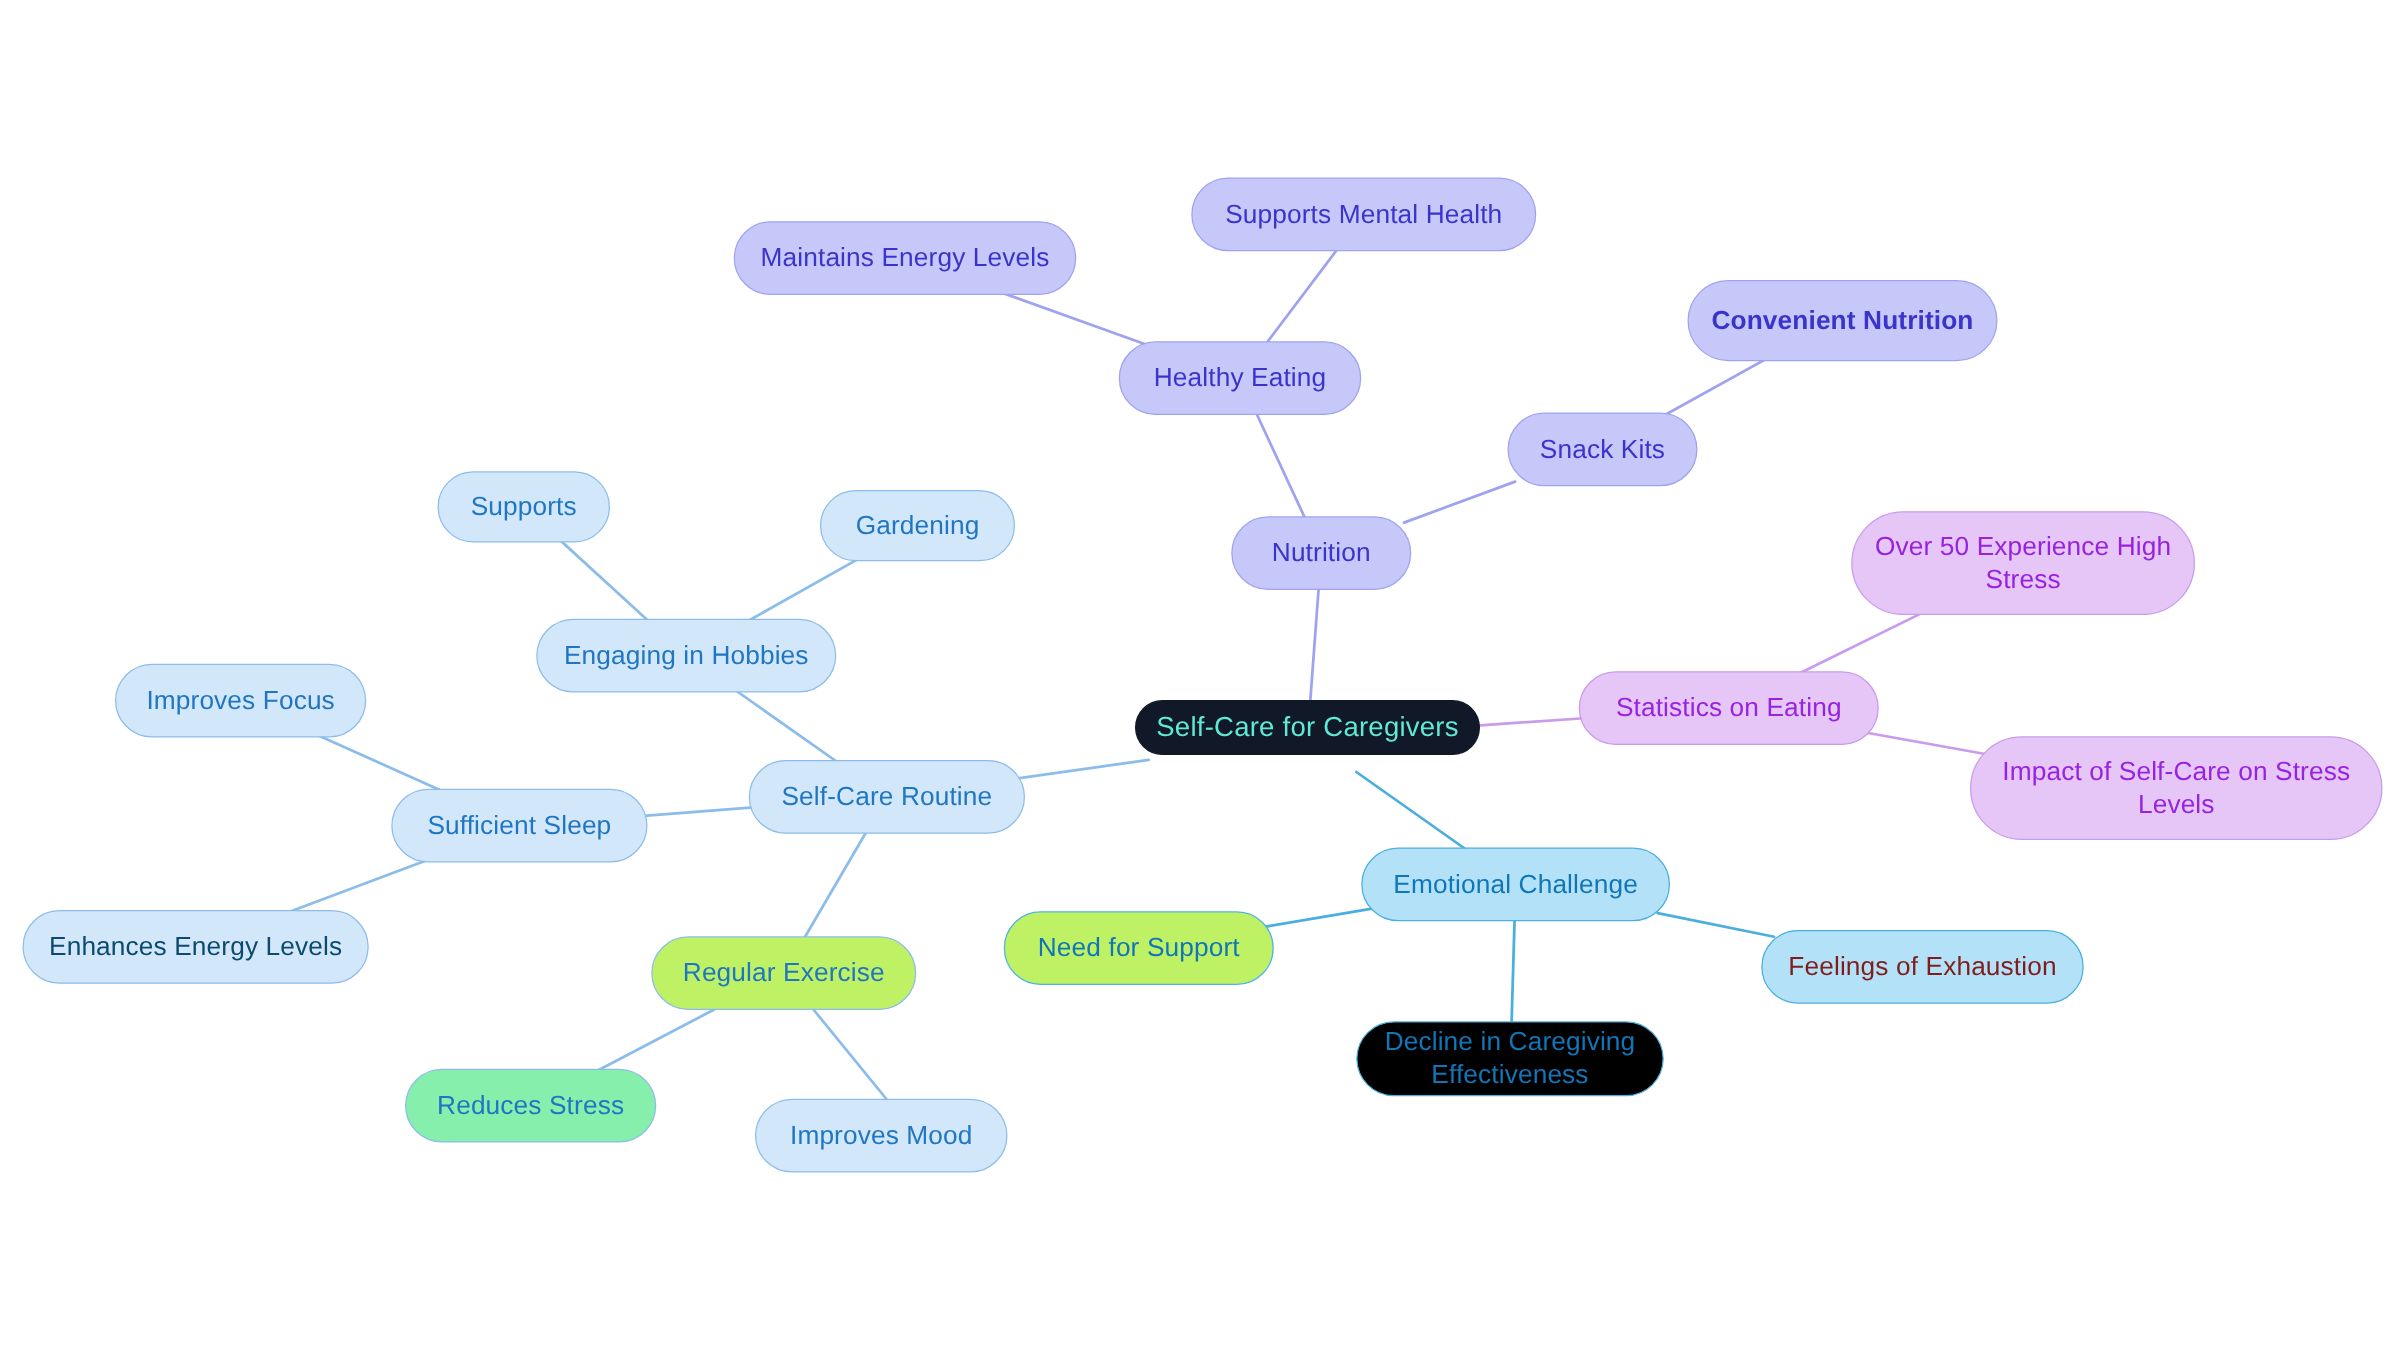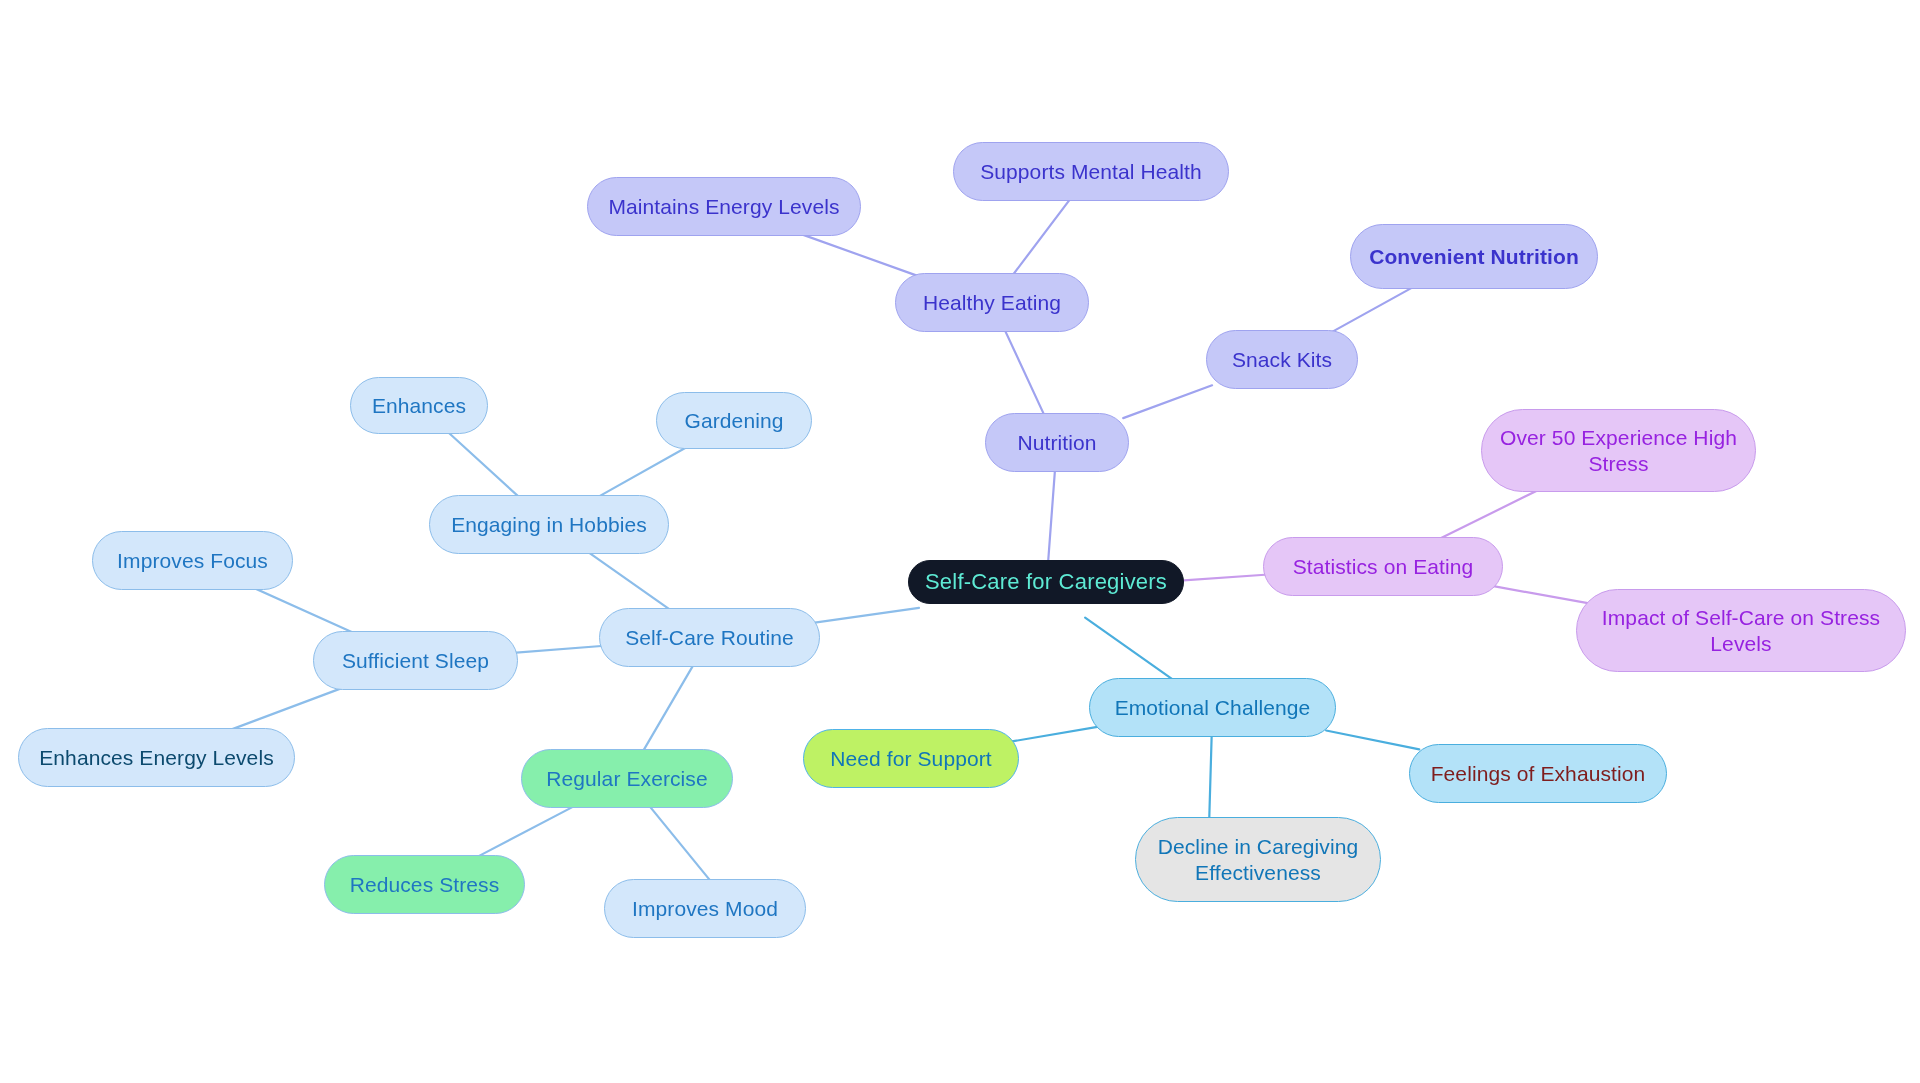--- a/index.html
+++ b/index.html
@@ -70,38 +70,38 @@
       <line x1="1098.9" y1="726.7" x2="1010.4" y2="741.7" stroke="#4aaede" stroke-width="2.2" stroke-linecap="round"></line>
       <line x1="1326.1" y1="730.5" x2="1419.3" y2="749.4" stroke="#4aaede" stroke-width="2.2" stroke-linecap="round"></line>
       <line x1="1211.7" y1="734.6" x2="1209.2" y2="820.4" stroke="#4aaede" stroke-width="2.2" stroke-linecap="round"></line>
       <line x1="1438.1" y1="539.4" x2="1541.0" y2="488.7" stroke="#c89bec" stroke-width="2.2" stroke-linecap="round"></line>
       <line x1="1493.4" y1="586.2" x2="1589.2" y2="603.4" stroke="#c89bec" stroke-width="2.2" stroke-linecap="round"></line>
     </svg>
   <div id="nodes-layer">
       <div class="node root" style="left: 908px; top: 560px; width: 276px; height: 44px; background: rgb(17, 24, 39); border-color: rgb(17, 24, 39); color: #5eead4;">Self-Care for Caregivers</div>
       <div class="node" style="left: 599px; top: 608px; width: 221px; height: 59px; background: rgb(211, 231, 251); border-color: rgb(140, 189, 234); color: rgb(31, 118, 194);">Self-Care Routine</div>
       <div class="node" style="left: 429px; top: 495px; width: 240px; height: 59px; background: rgb(211, 231, 251); border-color: rgb(140, 189, 234); color: rgb(31, 118, 194);">Engaging in Hobbies</div>
-      <div class="node" style="left: 350px; top: 377px; width: 138px; height: 57px; background: rgb(211, 231, 251); border-color: rgb(140, 189, 234); color: rgb(31, 118, 194);">Enhances</div>
+      <div class="node" style="left: 350px; top: 377px; width: 138px; height: 57px; background: rgb(211, 231, 251); border-color: rgb(140, 189, 234); color: rgb(31, 118, 194);">Supports</div>
       <div class="node" style="left: 656px; top: 392px; width: 156px; height: 57px; background: rgb(211, 231, 251); border-color: rgb(140, 189, 234); color: rgb(31, 118, 194);">Gardening</div>
       <div class="node" style="left: 313px; top: 631px; width: 205px; height: 59px; background: rgb(211, 231, 251); border-color: rgb(140, 189, 234); color: rgb(31, 118, 194);">Sufficient Sleep</div>
       <div class="node" style="left: 92px; top: 531px; width: 201px; height: 59px; background: rgb(211, 231, 251); border-color: rgb(140, 189, 234); color: rgb(31, 118, 194);">Improves Focus</div>
       <div class="node" style="left: 18px; top: 728px; width: 277px; height: 59px; background: rgb(211, 231, 251); border-color: rgb(140, 189, 234); color: #0c4a6e;">Enhances Energy Levels</div>
-      <div class="node" style="left: 521px; top: 749px; width: 212px; height: 59px; background: #86efac; border-color: rgb(140, 189, 234); color: rgb(31, 118, 194);">Regular Exercise</div>
+      <div class="node" style="left: 521px; top: 749px; width: 212px; height: 59px; background: #bef264; border-color: rgb(140, 189, 234); color: rgb(31, 118, 194);">Regular Exercise</div>
       <div class="node" style="left: 324px; top: 855px; width: 201px; height: 59px; background: #86efac; border-color: rgb(140, 189, 234); color: rgb(31, 118, 194);">Reduces Stress</div>
       <div class="node" style="left: 604px; top: 879px; width: 202px; height: 59px; background: rgb(211, 231, 251); border-color: rgb(140, 189, 234); color: rgb(31, 118, 194);">Improves Mood</div>
       <div class="node" style="left: 985px; top: 413px; width: 144px; height: 59px; background: rgb(197, 200, 248); border-color: rgb(159, 163, 239); color: rgb(59, 51, 204);">Nutrition</div>
       <div class="node" style="left: 895px; top: 273px; width: 194px; height: 59px; background: rgb(197, 200, 248); border-color: rgb(159, 163, 239); color: rgb(59, 51, 204);">Healthy Eating</div>
       <div class="node" style="left: 953px; top: 142px; width: 276px; height: 59px; background: rgb(197, 200, 248); border-color: rgb(159, 163, 239); color: rgb(59, 51, 204);">Supports Mental Health</div>
       <div class="node" style="left: 587px; top: 177px; width: 274px; height: 59px; background: rgb(197, 200, 248); border-color: rgb(159, 163, 239); color: rgb(59, 51, 204);">Maintains Energy Levels</div>
       <div class="node" style="left: 1206px; top: 330px; width: 152px; height: 59px; background: rgb(197, 200, 248); border-color: rgb(159, 163, 239); color: rgb(59, 51, 204);">Snack Kits</div>
       <div class="node" style="left: 1350px; top: 224px; width: 248px; height: 65px; background: rgb(197, 200, 248); border-color: rgb(159, 163, 239); color: rgb(59, 51, 204); font-weight: bold;">Convenient Nutrition</div>
       <div class="node" style="left: 1089px; top: 678px; width: 247px; height: 59px; background: rgb(179, 226, 248); border-color: rgb(74, 174, 222); color: rgb(17, 118, 184);">Emotional Challenge</div>
       <div class="node" style="left: 803px; top: 729px; width: 216px; height: 59px; background: #bef264; border-color: rgb(79, 179, 232); color: rgb(17, 118, 184);">Need for Support</div>
       <div class="node" style="left: 1409px; top: 744px; width: 258px; height: 59px; background: rgb(179, 226, 248); border-color: rgb(74, 174, 222); color: #7f1d1d; text-align: center;">Feelings of Exhaustion</div>
-      <div class="node" style="left: 1135px; top: 817px; width: 246px; height: 85px; background: #e5e5e5; border-color: rgb(74, 174, 222); color: rgb(17, 118, 184);">Decline in Caregiving
+      <div class="node" style="left: 1085px; top: 817px; width: 246px; height: 60px; background: #000000; border-color: rgb(74, 174, 222); color: rgb(17, 118, 184);">Decline in Caregiving
 Effectiveness</div>
       <div class="node" style="left: 1263px; top: 537px; width: 240px; height: 59px; background: rgb(229, 198, 247); border-color: rgb(200, 155, 236); color: rgb(151, 34, 224);">Statistics on Eating</div>
       <div class="node" style="left: 1481px; top: 409px; width: 275px; height: 83px; background: rgb(229, 198, 247); border-color: rgb(200, 155, 236); color: rgb(151, 34, 224);">Over 50 Experience High
 Stress</div>
       <div class="node" style="left: 1576px; top: 589px; width: 330px; height: 83px; background: rgb(229, 198, 247); border-color: rgb(200, 155, 236); color: rgb(151, 34, 224);">Impact of Self-Care on Stress
 Levels</div>
     </div>
 </div>
 
 </body></html>

